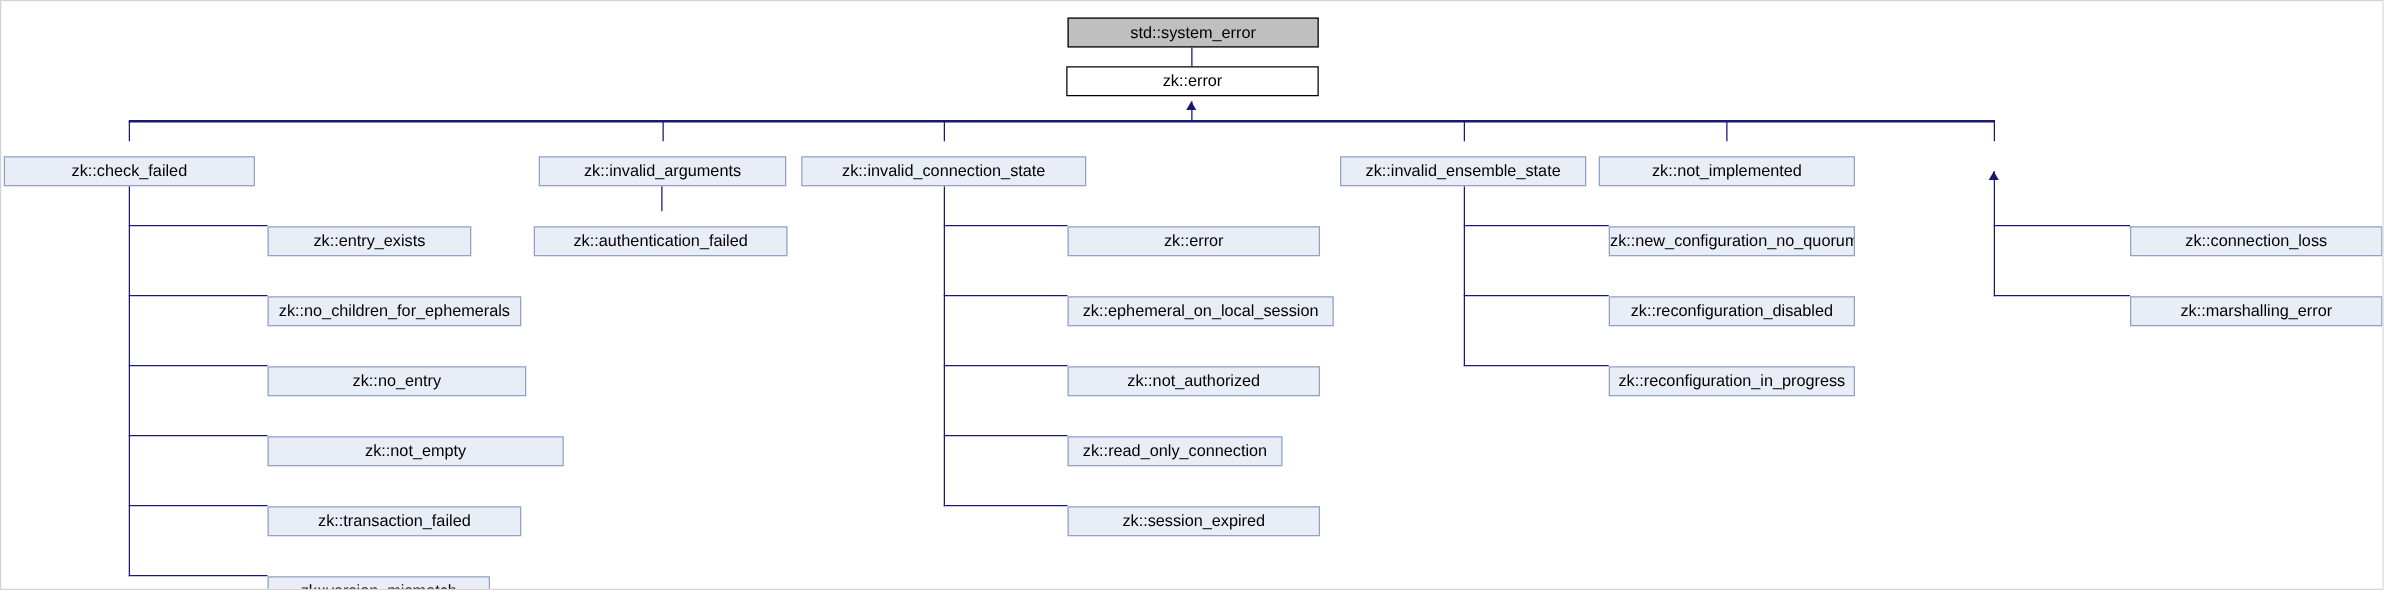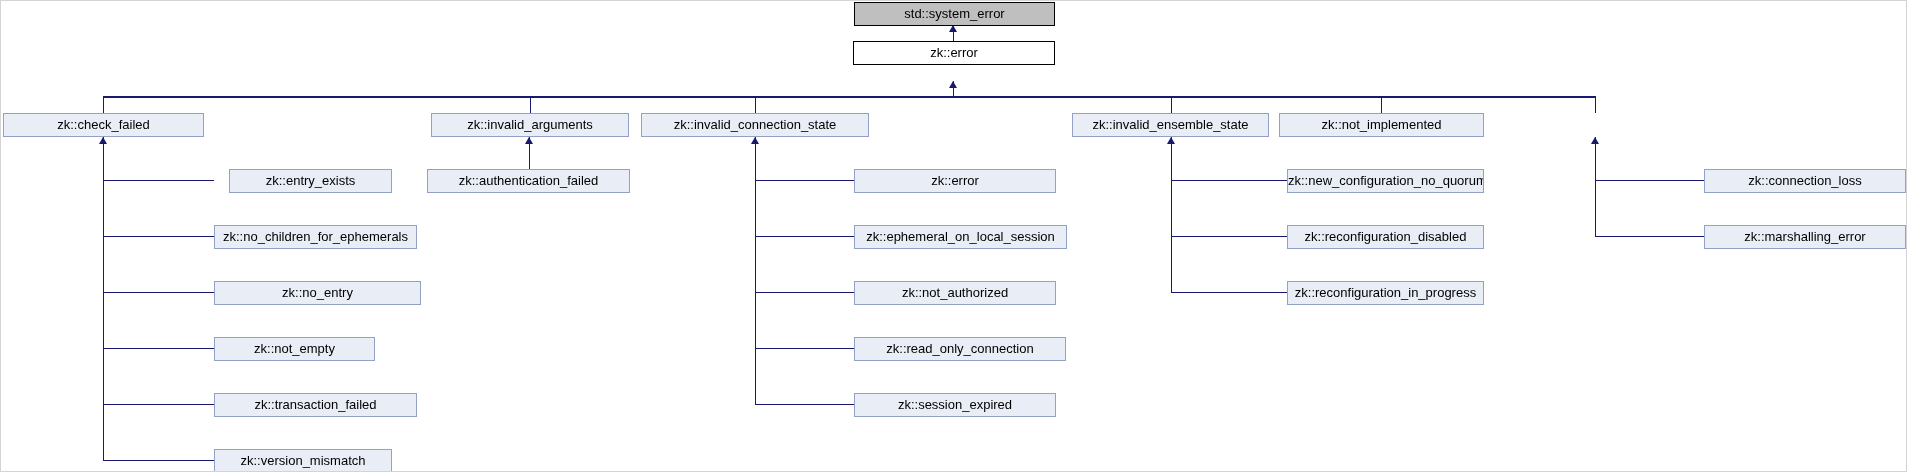--- a/index.html
+++ b/index.html
@@ -18,20 +18,21 @@
     position:absolute;
     box-sizing:border-box;
     height:24px;
     line-height:22px;
     text-align:center;
     white-space:nowrap;
     overflow:hidden;
     background:var(--node-fill,#E9EDF6);
     border:1px solid var(--node-border,#93A1C6);
     cursor:pointer;
+    margin-top:12px;
   }
   .node.root{
     background:var(--root-fill,#BFBFBF);
     border:1px solid #000000;
     cursor:default;
   }
   .node.focus{
     background:#ffffff;
     border:1px solid #000000;
     cursor:default;
@@ -99,33 +100,33 @@
 
   <div class="node root" style="left:853px;top:1px;width:201px">std::system_error</div>
   <div class="node focus" style="left:852px;top:40px;width:202px">zk::error</div>
 
   <div class="node" style="left:2px;top:112px;width:201px">zk::check_failed</div>
   <div class="node" style="left:430px;top:112px;width:198px">zk::invalid_arguments</div>
   <div class="node" style="left:640px;top:112px;width:228px">zk::invalid_connection_state</div>
   <div class="node" style="left:1071px;top:112px;width:197px">zk::invalid_ensemble_state</div>
   <div class="node" style="left:1278px;top:112px;width:205px">zk::not_implemented</div>
 
-  <div class="node" style="left:228px;top:168px;width:163px">zk::entry_exists</div>
+  <div class="node" style="left:213px;top:168px;width:163px">zk::entry_exists</div>
   <div class="node" style="left:213px;top:224px;width:203px">zk::no_children_for_ephemerals</div>
   <div class="node" style="left:213px;top:280px;width:207px">zk::no_entry</div>
-  <div class="node" style="left:213px;top:336px;width:161px">zk::not_empty</div>
+  <div class="node" style="left:213px;top:336px;width:237px">zk::not_empty</div>
   <div class="node" style="left:213px;top:392px;width:203px">zk::transaction_failed</div>
   <div class="node" style="left:213px;top:448px;width:178px">zk::version_mismatch</div>
 
   <div class="node" style="left:426px;top:168px;width:203px">zk::authentication_failed</div>
 
   <div class="node" style="left:853px;top:168px;width:202px">zk::error</div>
   <div class="node" style="left:853px;top:224px;width:213px">zk::ephemeral_on_local_session</div>
   <div class="node" style="left:853px;top:280px;width:202px">zk::not_authorized</div>
-  <div class="node" style="left:853px;top:336px;width:212px">zk::read_only_connection</div>
+  <div class="node" style="left:853px;top:336px;width:172px">zk::read_only_connection</div>
   <div class="node" style="left:853px;top:392px;width:202px">zk::session_expired</div>
 
   <div class="node" style="left:1286px;top:168px;width:197px">zk::new_configuration_no_quorum</div>
   <div class="node" style="left:1286px;top:224px;width:197px">zk::reconfiguration_disabled</div>
   <div class="node" style="left:1286px;top:280px;width:197px">zk::reconfiguration_in_progress</div>
 
   <div class="node" style="left:1703px;top:168px;width:202px">zk::connection_loss</div>
   <div class="node" style="left:1703px;top:224px;width:202px">zk::marshalling_error</div>
 
 </div>

